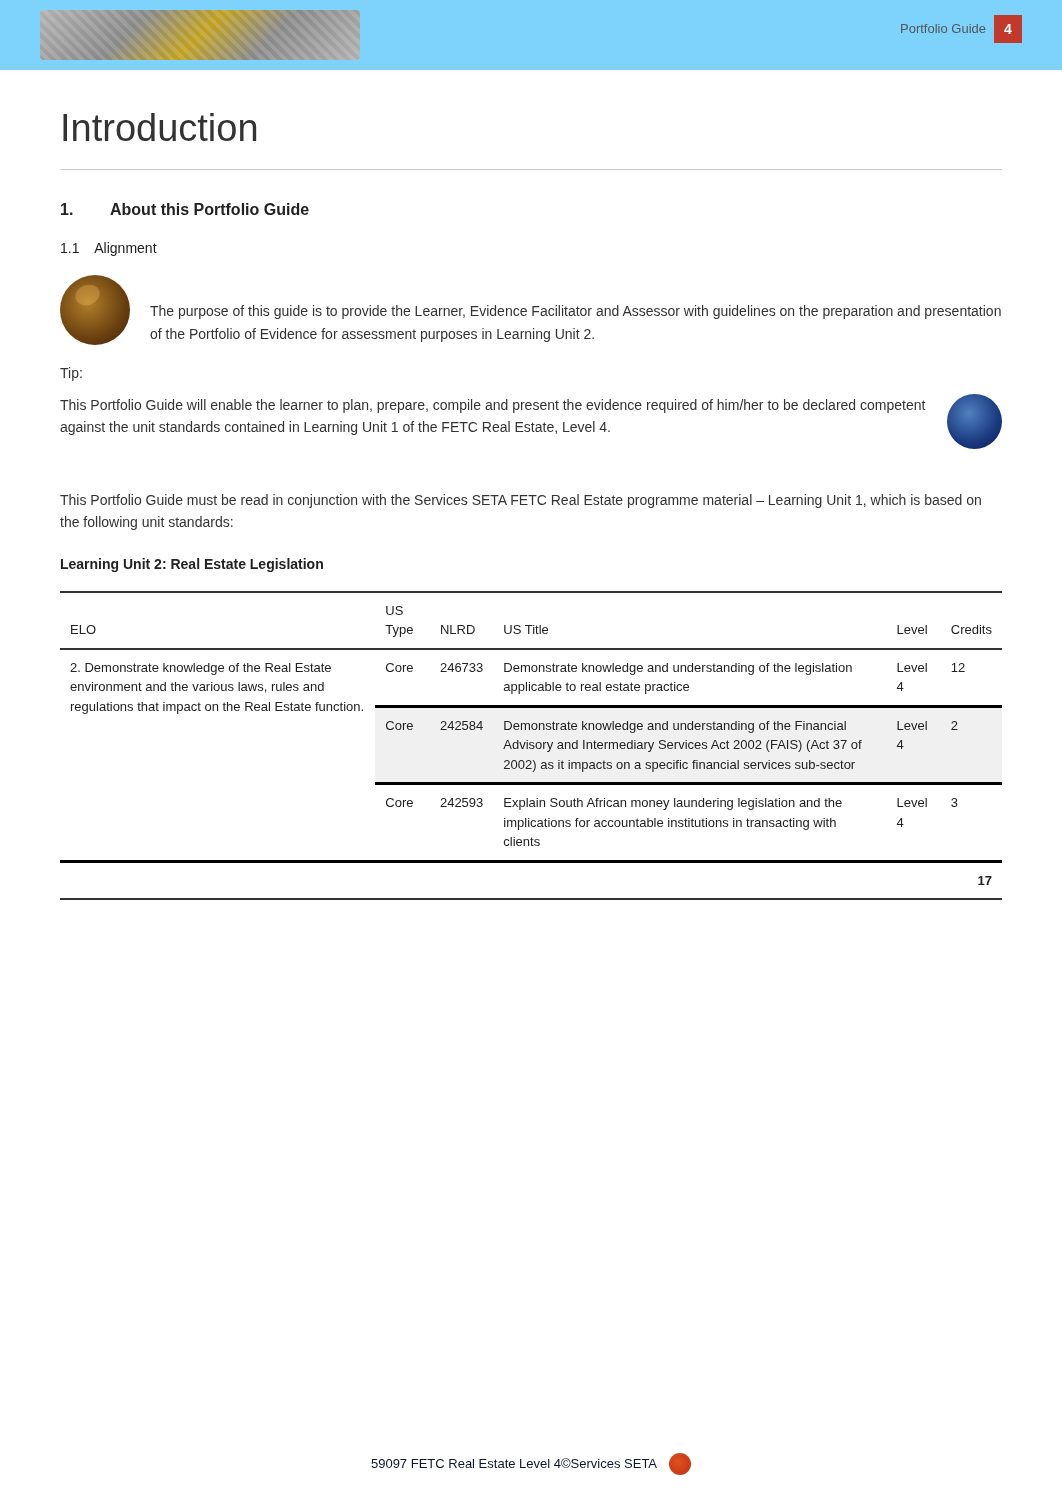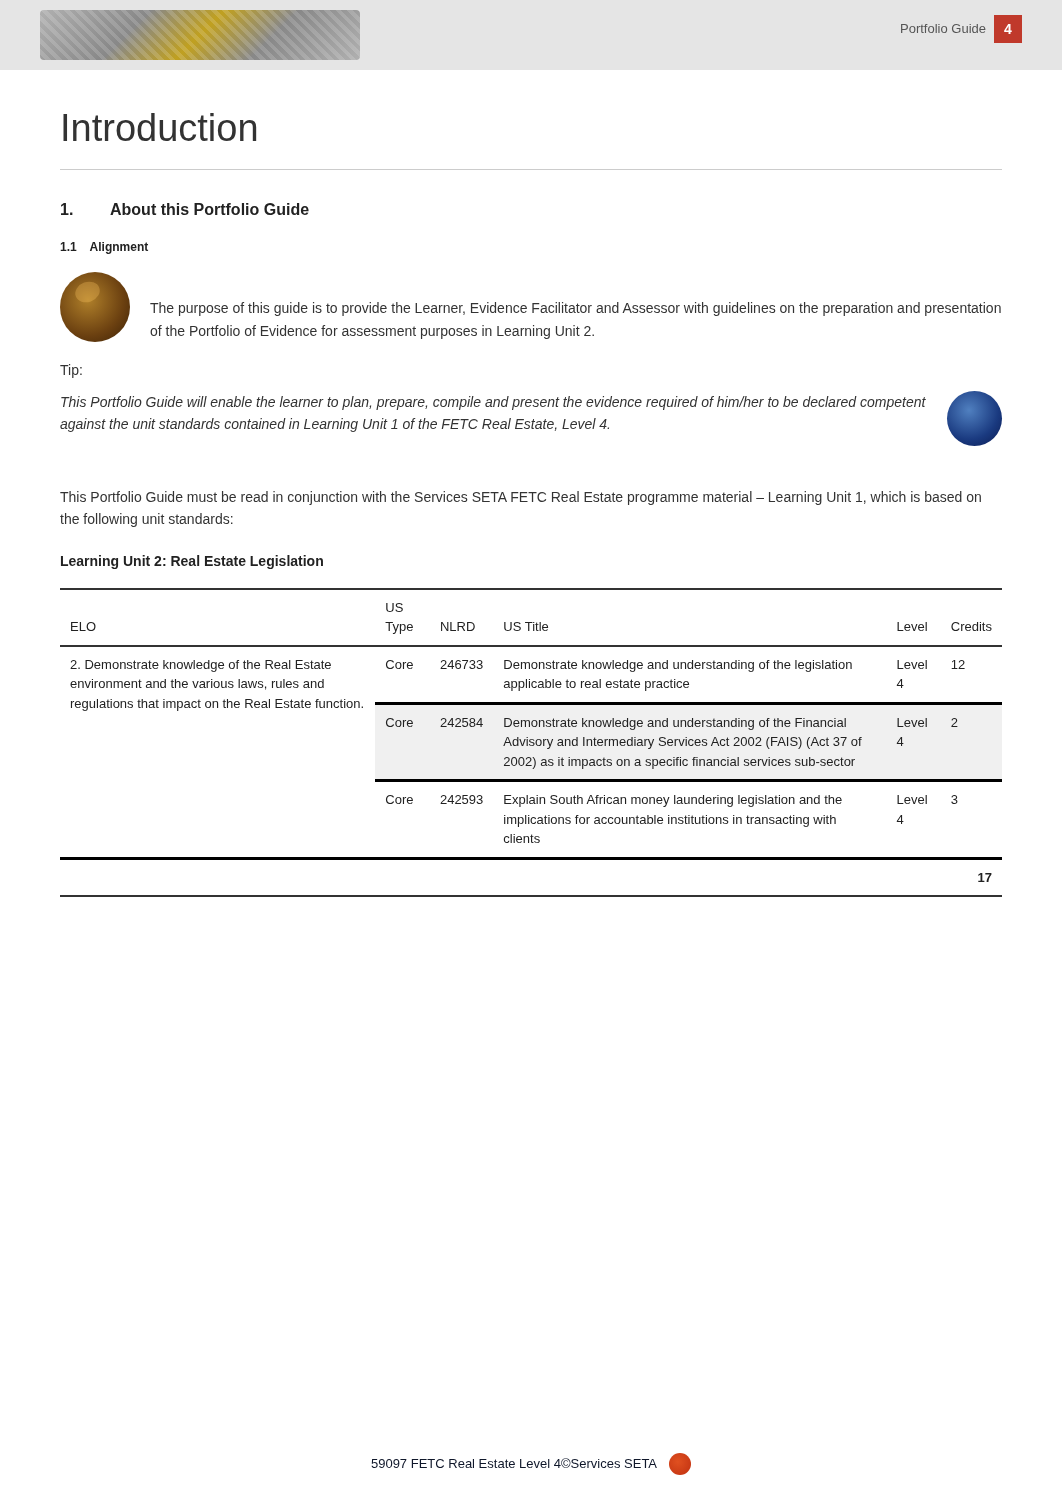--- a/index.html
+++ b/index.html
@@ -11,21 +11,21 @@
       line-height: 1.5;
       width: 1062px;
       min-height: 1505px;
       position: relative;
     }
 
     
     .header {
       position: relative;
       height: 70px;
-      background: #e5e5e5;
+      background: #7dd3fc;
       display: flex;
       align-items: center;
       padding: 0 40px;
       border-bottom: none;
     }
     .header-logo {
       width: 320px;
       height: 50px;
       background: linear-gradient(135deg, #b0b0b0 0%, #888 30%, #c0a020 50%, #888 70%, #b0b0b0 100%);
       border-radius: 4px;
@@ -91,22 +91,22 @@
       font-weight: bold;
       color: #222;
       margin-bottom: 16px;
       display: flex;
       gap: 20px;
     }
     .section-heading-1 .num {
       min-width: 30px;
     }
     .section-heading-2 {
-      font-size: 12px;
-      font-weight: bold;
+      font-size: 14px;
+      font-weight: normal;
       color: #222;
       margin-bottom: 16px;
     }
 
     
     .alignment-block {
       display: flex;
       gap: 20px;
       margin-bottom: 18px;
       align-items: flex-end;
@@ -139,21 +139,20 @@
       font-size: 14px;
       color: #333;
       margin-bottom: 10px;
     }
 
     .tip-section {
       display: flex;
       align-items: flex-start;
       gap: 20px;
       margin-bottom: 18px;
-      font-style: italic;
     }
     .tip-icon {
       width: 55px;
       height: 55px;
       flex-shrink: 0;
       background: radial-gradient(circle at 40% 35%, #5080c0, #1a3a80 60%, #0a1a50);
       border-radius: 50%;
       margin-left: auto;
     }
     .tip-text {

